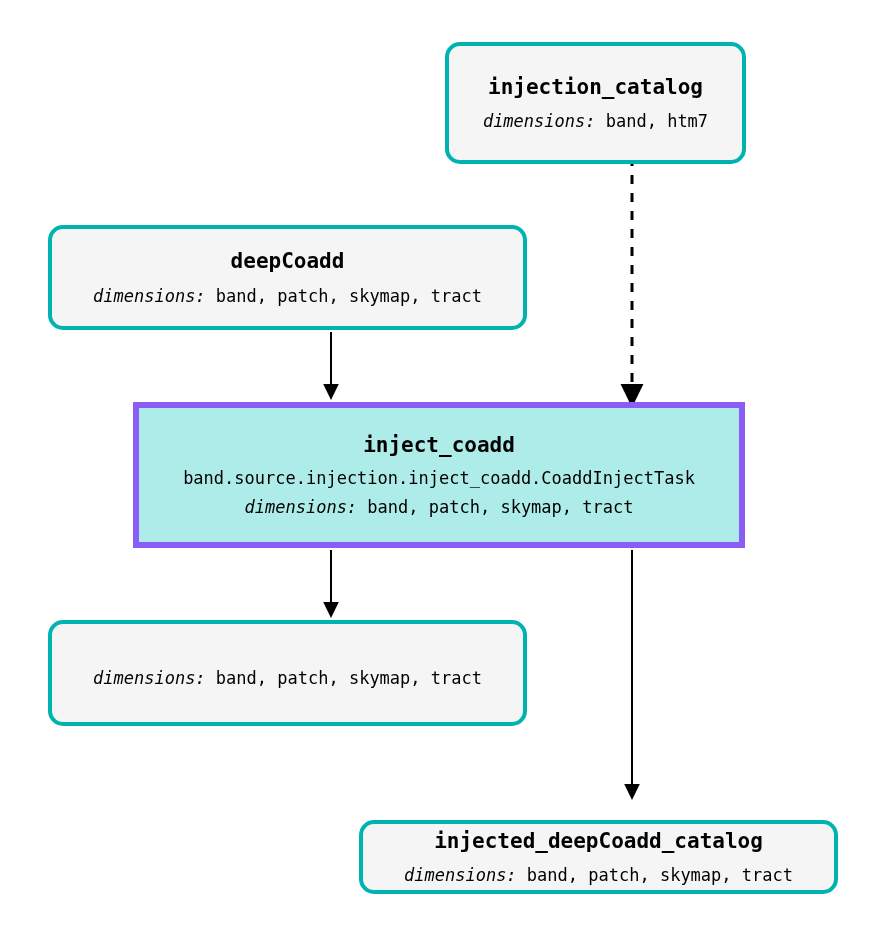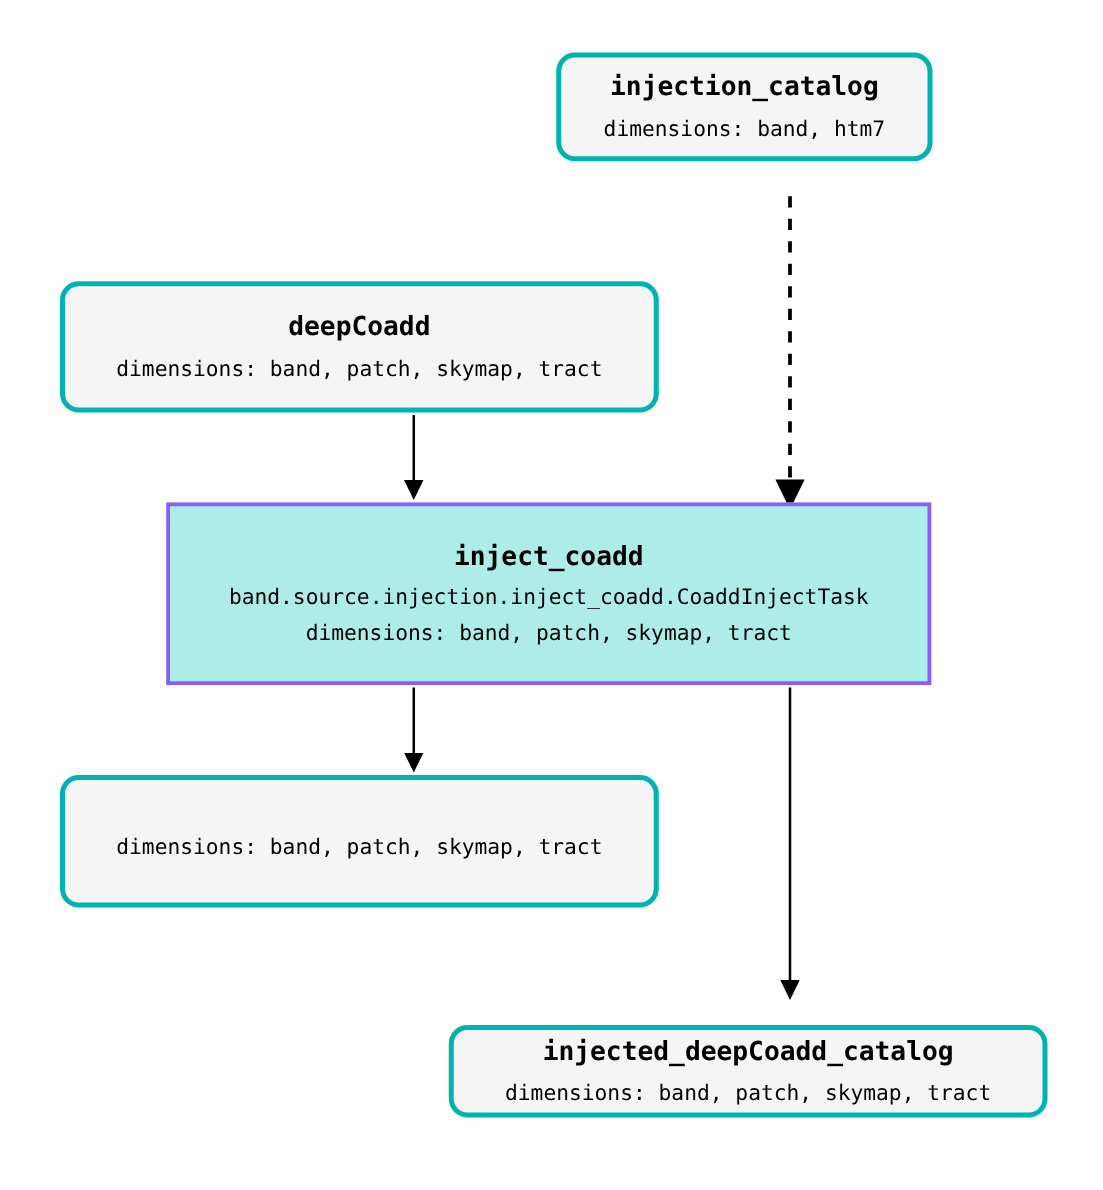--- a/index.html
+++ b/index.html
@@ -45,21 +45,21 @@
   
   .node-dataset {
     background: #f5f5f5;
     border: 4px solid #00b3b0;
     border-radius: 15px;
   }
 
   
   .node-task {
     background: #aeece9;
-    border: 3px solid #8b5cf6;
+    border: 6px solid #8b5cf6;
     border-radius: 0;
     text-align: center;
   }
 
   .node-title {
     font-weight: bold;
     font-size: 21px;
     color: #000000;
     line-height: 1.25;
     letter-spacing: 0px;
@@ -81,20 +81,21 @@
     line-height: 1.3;
     white-space: nowrap;
     margin-top: 10px;
   }
 
   .node-task .node-dims {
     margin-top: 7px;
   }
 
   .dims-label {
+    font-style: italic;
     font-weight: normal;
   }
 
   .dims-value {
     font-style: normal;
   }
 </style>
 </head>
 <body>
 
@@ -108,21 +109,21 @@
     </defs>
 
     <g id="edges-group">
         <line x1="632" y1="157" x2="632" y2="385" stroke="#000000" stroke-width="3" stroke-dasharray="9,9" marker-end="url(#arrowhead)"></line>
         <line x1="331" y1="332" x2="331" y2="385" stroke="#000000" stroke-width="2" marker-end="url(#arrowhead)"></line>
         <line x1="331" y1="550" x2="331" y2="603" stroke="#000000" stroke-width="2" marker-end="url(#arrowhead)"></line>
         <line x1="632" y1="550" x2="632" y2="785" stroke="#000000" stroke-width="2" marker-end="url(#arrowhead)"></line>
       </g>
   </svg>
 
-  <div class="node node-dataset" style="left: 445px; top: 42px; width: 301px; height: 87px;">
+  <div class="node node-dataset" style="left: 445px; top: 42px; width: 301px; height: 122px;">
     <div class="node-title">injection_catalog</div>
     <div class="node-dims">
       <span class="dims-label">dimensions:</span><span>&nbsp;</span><span class="dims-value">band, htm7</span>
     </div>
   </div>
 
   <div class="node node-dataset" style="left: 48px; top: 225px; width: 479px; height: 105px;">
     <div class="node-title">deepCoadd</div>
     <div class="node-dims">
       <span class="dims-label">dimensions:</span><span>&nbsp;</span><span class="dims-value">band, patch, skymap, tract</span>

